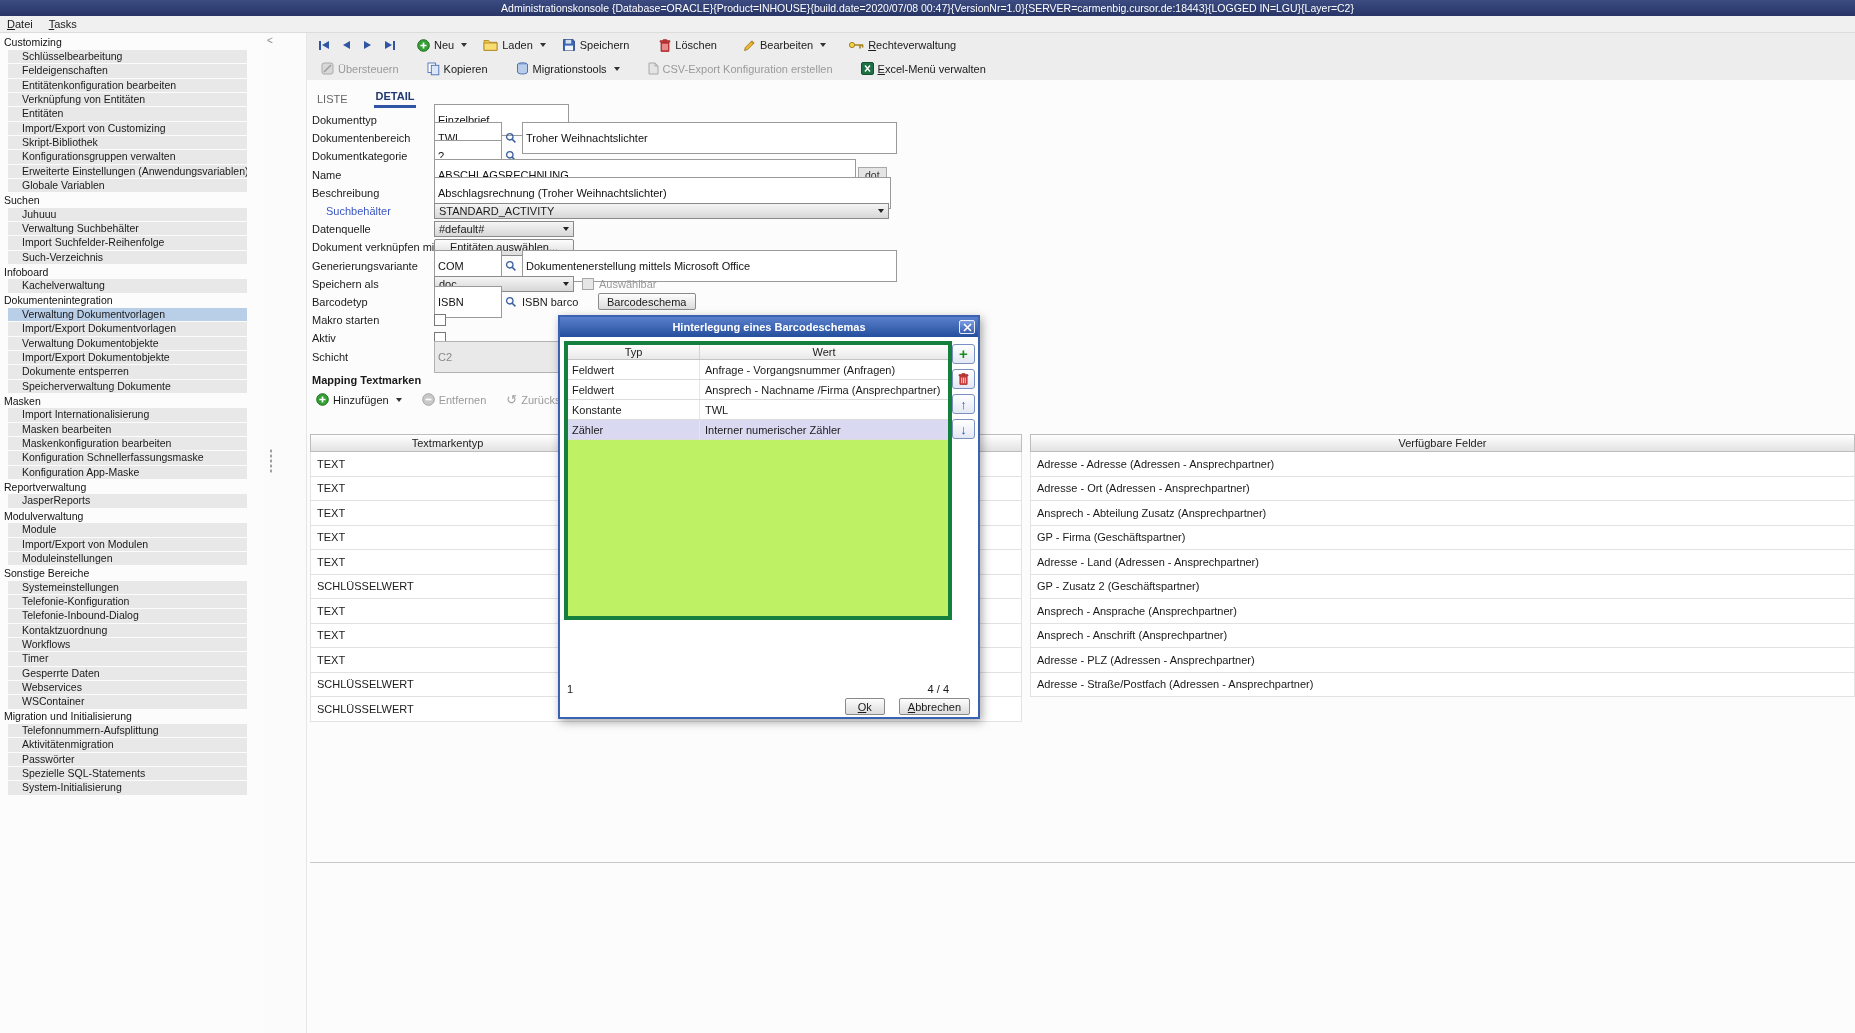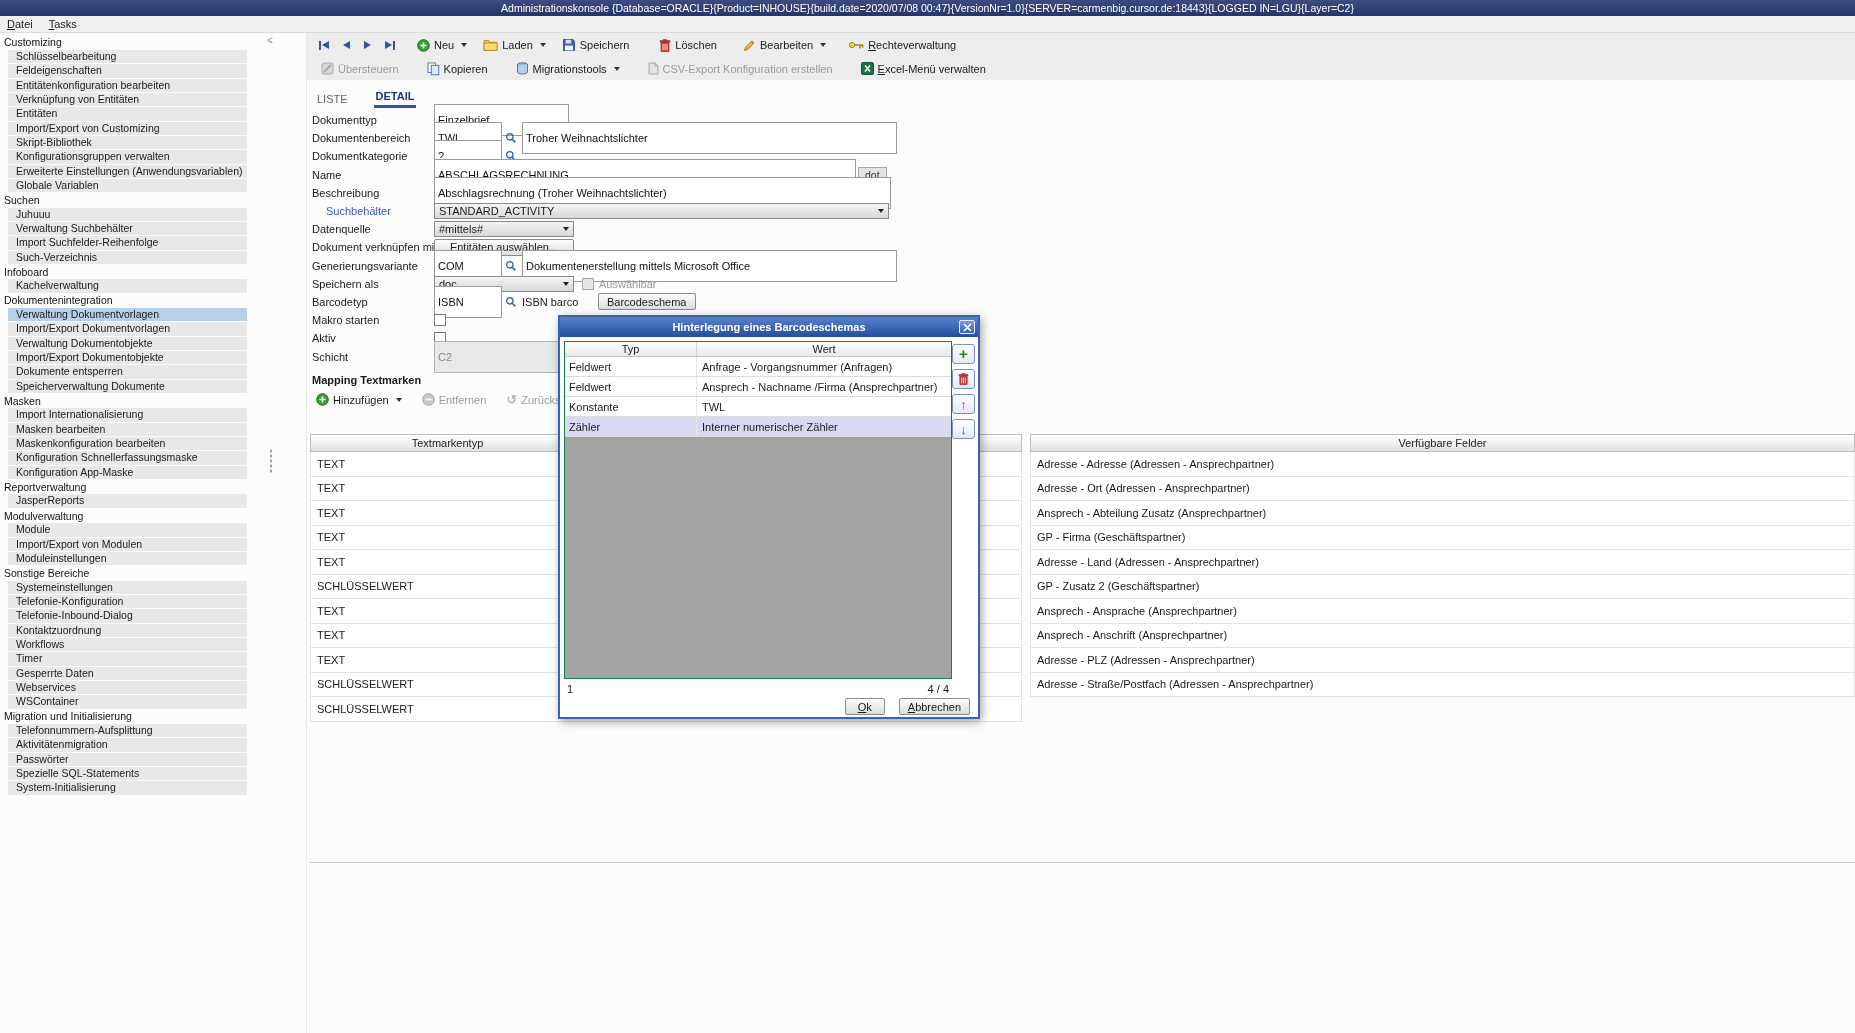--- a/index.html
+++ b/index.html
@@ -11,21 +11,21 @@
   .menubar{position:absolute;left:0;top:16px;width:100%;height:17px;background:#f0f0f0;border-bottom:1px solid #dcdcdc;display:flex;align-items:center;gap:16px;padding-left:7px;}
   .menuitem{display:inline-block;cursor:default;}
   .mnemonic{display:inline-block;}
   .mnemonic::first-letter{text-decoration:underline;}
 
   
   .sidebar{position:absolute;left:0;top:33px;width:264px;bottom:0;background:#fcfcfc;padding-top:2px;overflow:hidden;}
   .srow{height:14.35px;display:flex;align-items:center;font-size:10.5px;white-space:nowrap;}
   .srow.section{padding-left:4px;color:#111;}
   .srow .slbl{display:block;}
-  .srow.item .slbl{flex:1;margin-left:8px;margin-right:17px;padding-left:8px;background:#e8e8e8;height:13.4px;line-height:13.4px;overflow:hidden;}
+  .srow.item .slbl{flex:1;margin-left:8px;margin-right:17px;padding-left:14px;background:#e8e8e8;height:13.4px;line-height:13.4px;overflow:hidden;}
   .srow.item.selected .slbl{background:#b9cfe8;}
 
   .splitter{position:absolute;left:264px;top:33px;width:16px;bottom:0;}
   .collapse{position:absolute;left:3px;top:3px;color:#8a8a8a;font-size:10px;line-height:10px;}
   .grip{position:absolute;left:4px;top:415px;width:6px;height:26px;background-image:radial-gradient(circle,#909090 1px,transparent 1.4px);background-size:6px 5px;background-position:center;}
 
   
   .main{position:absolute;left:280px;top:33px;right:0;bottom:0;background:#fcfcfc;border-left:1px solid #e6e6e6;margin-left:26px;}
   .tb{position:absolute;left:0;right:0;background:#ededed;display:flex;align-items:center;padding-left:6px;gap:4px;}
   .tb1{top:0;height:24px;}
@@ -80,21 +80,21 @@
   .rtable .th1{flex:1;}
   .tbody{border-left:1px solid #e3e3e3;border-right:1px solid #e3e3e3;background:#fff;}
   .trow{height:24.5px;display:flex;align-items:center;border-bottom:1px solid #e2e2e2;padding-left:6px;background:#fff;}
   .content-bottom{position:absolute;left:3px;right:0;top:829px;border-top:1px solid #c9c9c9;}
 
   
   .dialog{position:absolute;left:558px;top:315px;width:422px;height:404px;background:#fff;border:2px solid #3a62b0;box-shadow:2px 3px 9px rgba(0,0,0,0.35);z-index:10;}
   .dtitle{position:absolute;left:0;top:0;right:0;height:20px;background:linear-gradient(#5a80cc,#234e9c);display:flex;align-items:center;justify-content:center;}
   .dtitle-text{color:#fff;font-weight:bold;font-size:11px;}
   .dclose{position:absolute;right:3px;top:3px;width:16px;height:14px;background:linear-gradient(#7c9ce0,#3a5fb0);border:1px solid #e8eefc;border-radius:2px;display:flex;align-items:center;justify-content:center;}
-  .dtable{position:absolute;left:4px;top:24px;width:388px;height:338px;border:1px solid #15803d;background:#a3a3a3;}
+  .dtable{position:absolute;left:4px;top:24px;width:388px;height:279px;border:4px solid #15803d;background:#bef264;}
   .dthead{display:flex;height:15px;border-bottom:1px solid #c4c4c4;background:linear-gradient(#fdfdfd,#e9e9e9);}
   .dth{display:flex;align-items:center;justify-content:center;color:#222;}
   .dth1{width:132px;border-right:1px solid #d4d4d4;}
   .dth2{flex:1;}
   .drow{display:flex;height:20px;border-bottom:1px solid #dcdcdc;background:#fff;}
   .drow.selected{background:#d9daf2;}
   .dc1{width:132px;padding-left:4px;border-right:1px solid #e6e6e6;display:flex;align-items:center;}
   .dc2{flex:1;padding-left:5px;display:flex;align-items:center;white-space:nowrap;overflow:hidden;}
   .dside{position:absolute;right:3px;top:27px;display:flex;flex-direction:column;gap:5px;}
   .sbtn{width:23px;height:20px;border:1px solid #7a90c0;background:linear-gradient(#ffffff,#e4e8f4);border-radius:3px;display:flex;align-items:center;justify-content:center;font-size:13px;font-weight:bold;}
@@ -508,21 +508,21 @@
     <div class="frow">
       <span class="flabel linkish">Suchbehälter</span>
       <span class="sel w455">
         <span class="selv">STANDARD_ACTIVITY</span>
         <span class="caret"></span>
       </span>
     </div>
     <div class="frow">
       <span class="flabel">Datenquelle</span>
       <span class="sel w140">
-        <span class="selv">#mittels#</span>
+        <span class="selv">#default#</span>
         <span class="caret"></span>
       </span>
     </div>
     <div class="frow">
       <span class="flabel">Dokument verknüpfen mit</span>
       <span class="pbtn" style="width:140px;">Entitäten auswählen...</span>
     </div>
     <div class="frow">
       <span class="flabel">Generierungsvariante</span>
       <input class="ti w68" value="COM" style="">

